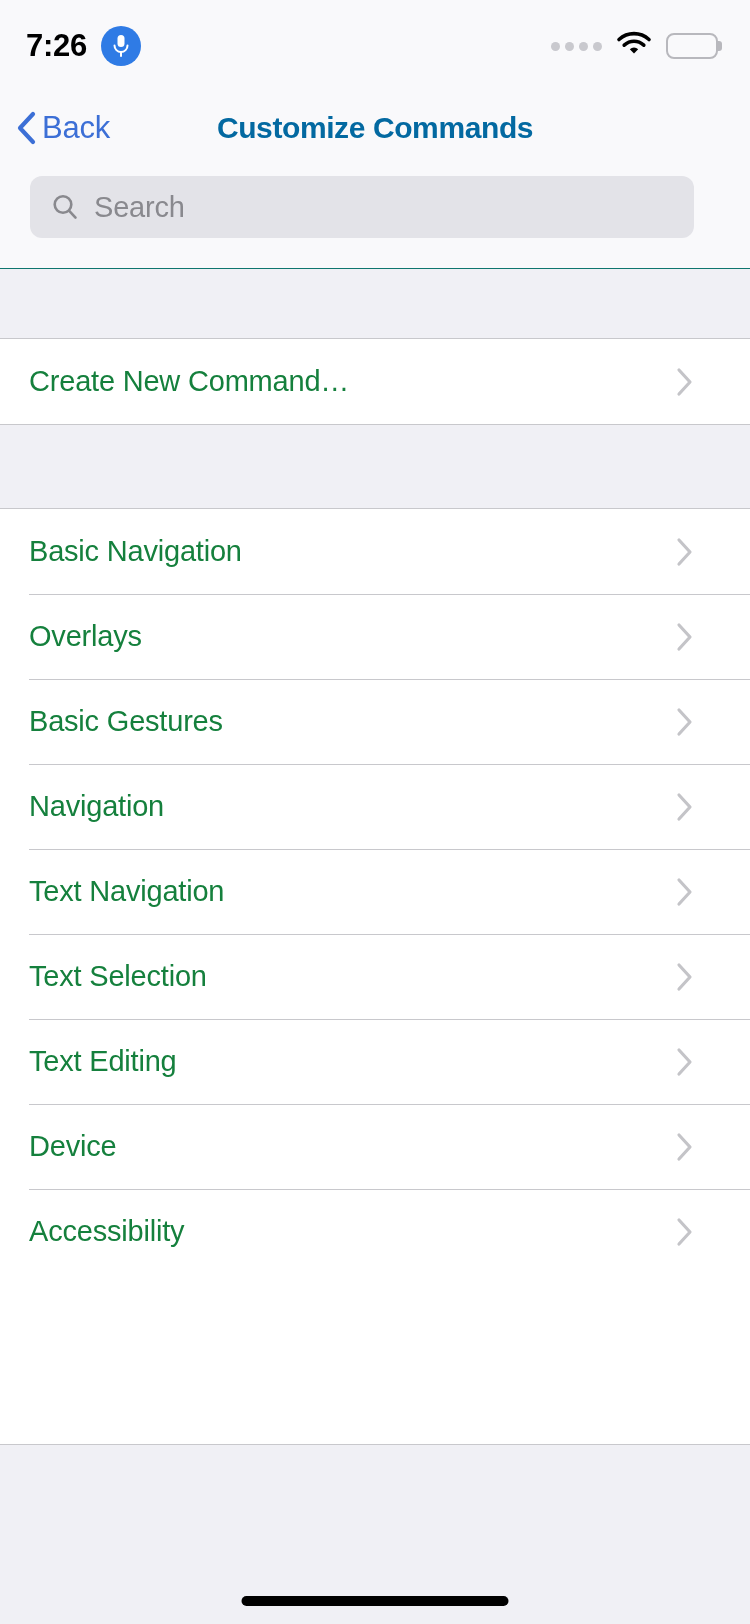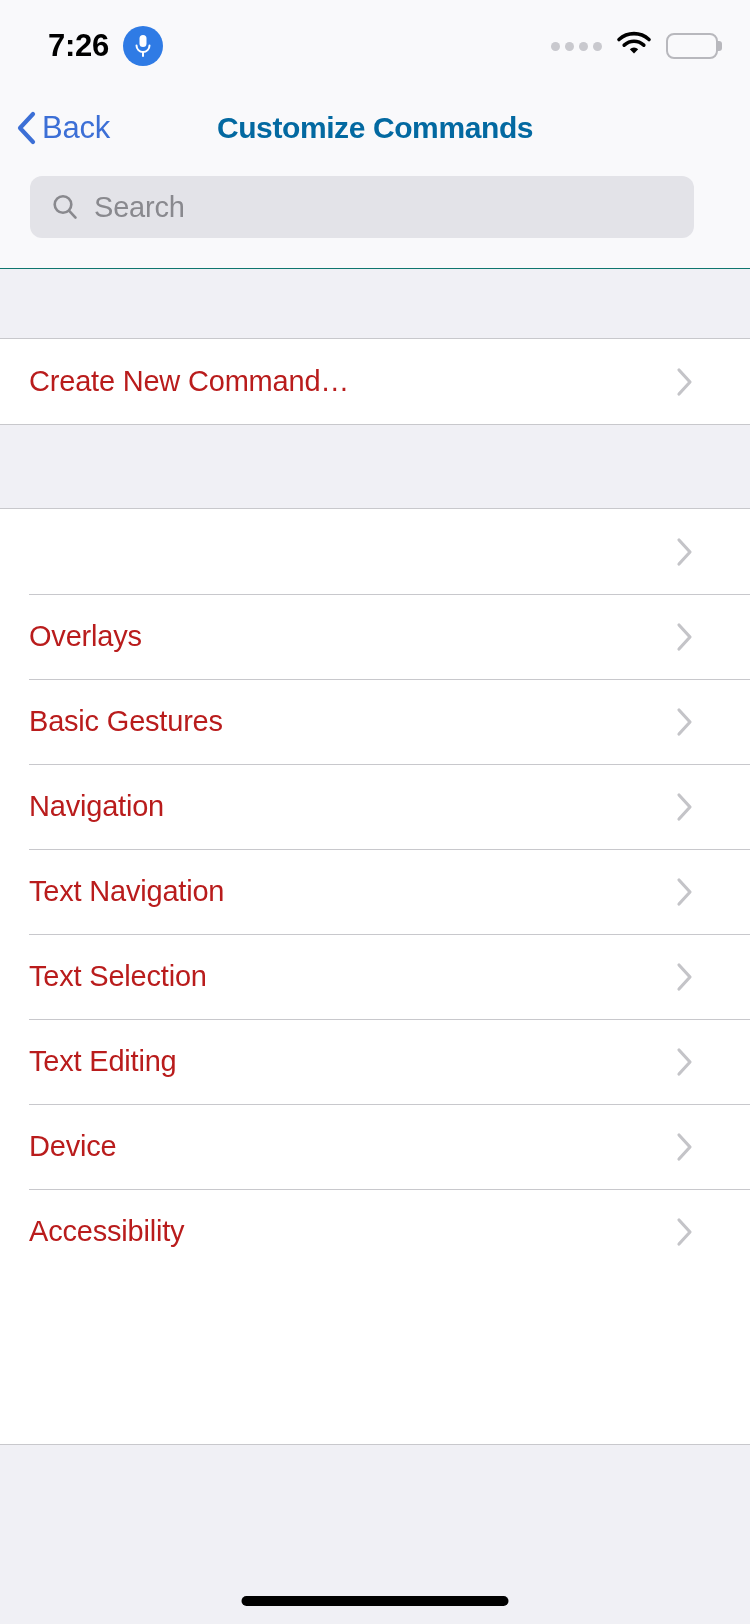--- a/index.html
+++ b/index.html
@@ -22,21 +22,21 @@
   
   .status-bar {
     position: absolute;
     top: 0; left: 0;
     width: 750px;
     height: 88px;
     background: #f9f9fb;
     display: flex;
     align-items: center;
     justify-content: space-between;
-    padding: 0 32px 0 48px;
+    padding: 0 32px 0 26px;
     box-sizing: border-box;
   }
   .status-left {
     display: flex;
     align-items: center;
     gap: 14px;
     margin-top: 4px;
   }
   .status-time {
     font-size: 31px;
@@ -212,21 +212,21 @@
     content: "";
     position: absolute;
     left: 29px;
     right: 0;
     top: 0;
     height: 1px;
     background: #c8c8cc;
   }
   .row-label {
     font-size: 29px;
-    color: #b91c1c;
+    color: #15803d;
     letter-spacing: -0.2px;
     padding-left: 29px;
   }
   .row-chevron {
     position: absolute;
     right: 56px;
     top: 50%;
     transform: translateY(-50%);
     width: 18px;
     height: 30px;
@@ -324,20 +324,21 @@
           <polyline points="3,3 14,15 3,27" fill="none" stroke="#c4c4c8" stroke-width="3.2" stroke-linecap="round" stroke-linejoin="round"></polyline>
         </svg>
       </span>
     </div>
   </div>
 
   <div class="gap" id="gap-mid"></div>
 
   <div class="section" id="section-categories">
       <div class="row">
+        <span class="row-label">Basic Navigation</span>
         <span class="row-chevron"><svg width="18" height="30" viewBox="0 0 18 30" aria-hidden="true">
             <polyline points="3,3 14,15 3,27" fill="none" stroke="#c4c4c8" stroke-width="3.2" stroke-linecap="round" stroke-linejoin="round"></polyline>
           </svg></span>
       </div>
       <div class="row">
         <span class="row-label">Overlays</span>
         <span class="row-chevron"><svg width="18" height="30" viewBox="0 0 18 30" aria-hidden="true">
             <polyline points="3,3 14,15 3,27" fill="none" stroke="#c4c4c8" stroke-width="3.2" stroke-linecap="round" stroke-linejoin="round"></polyline>
           </svg></span>
       </div>

